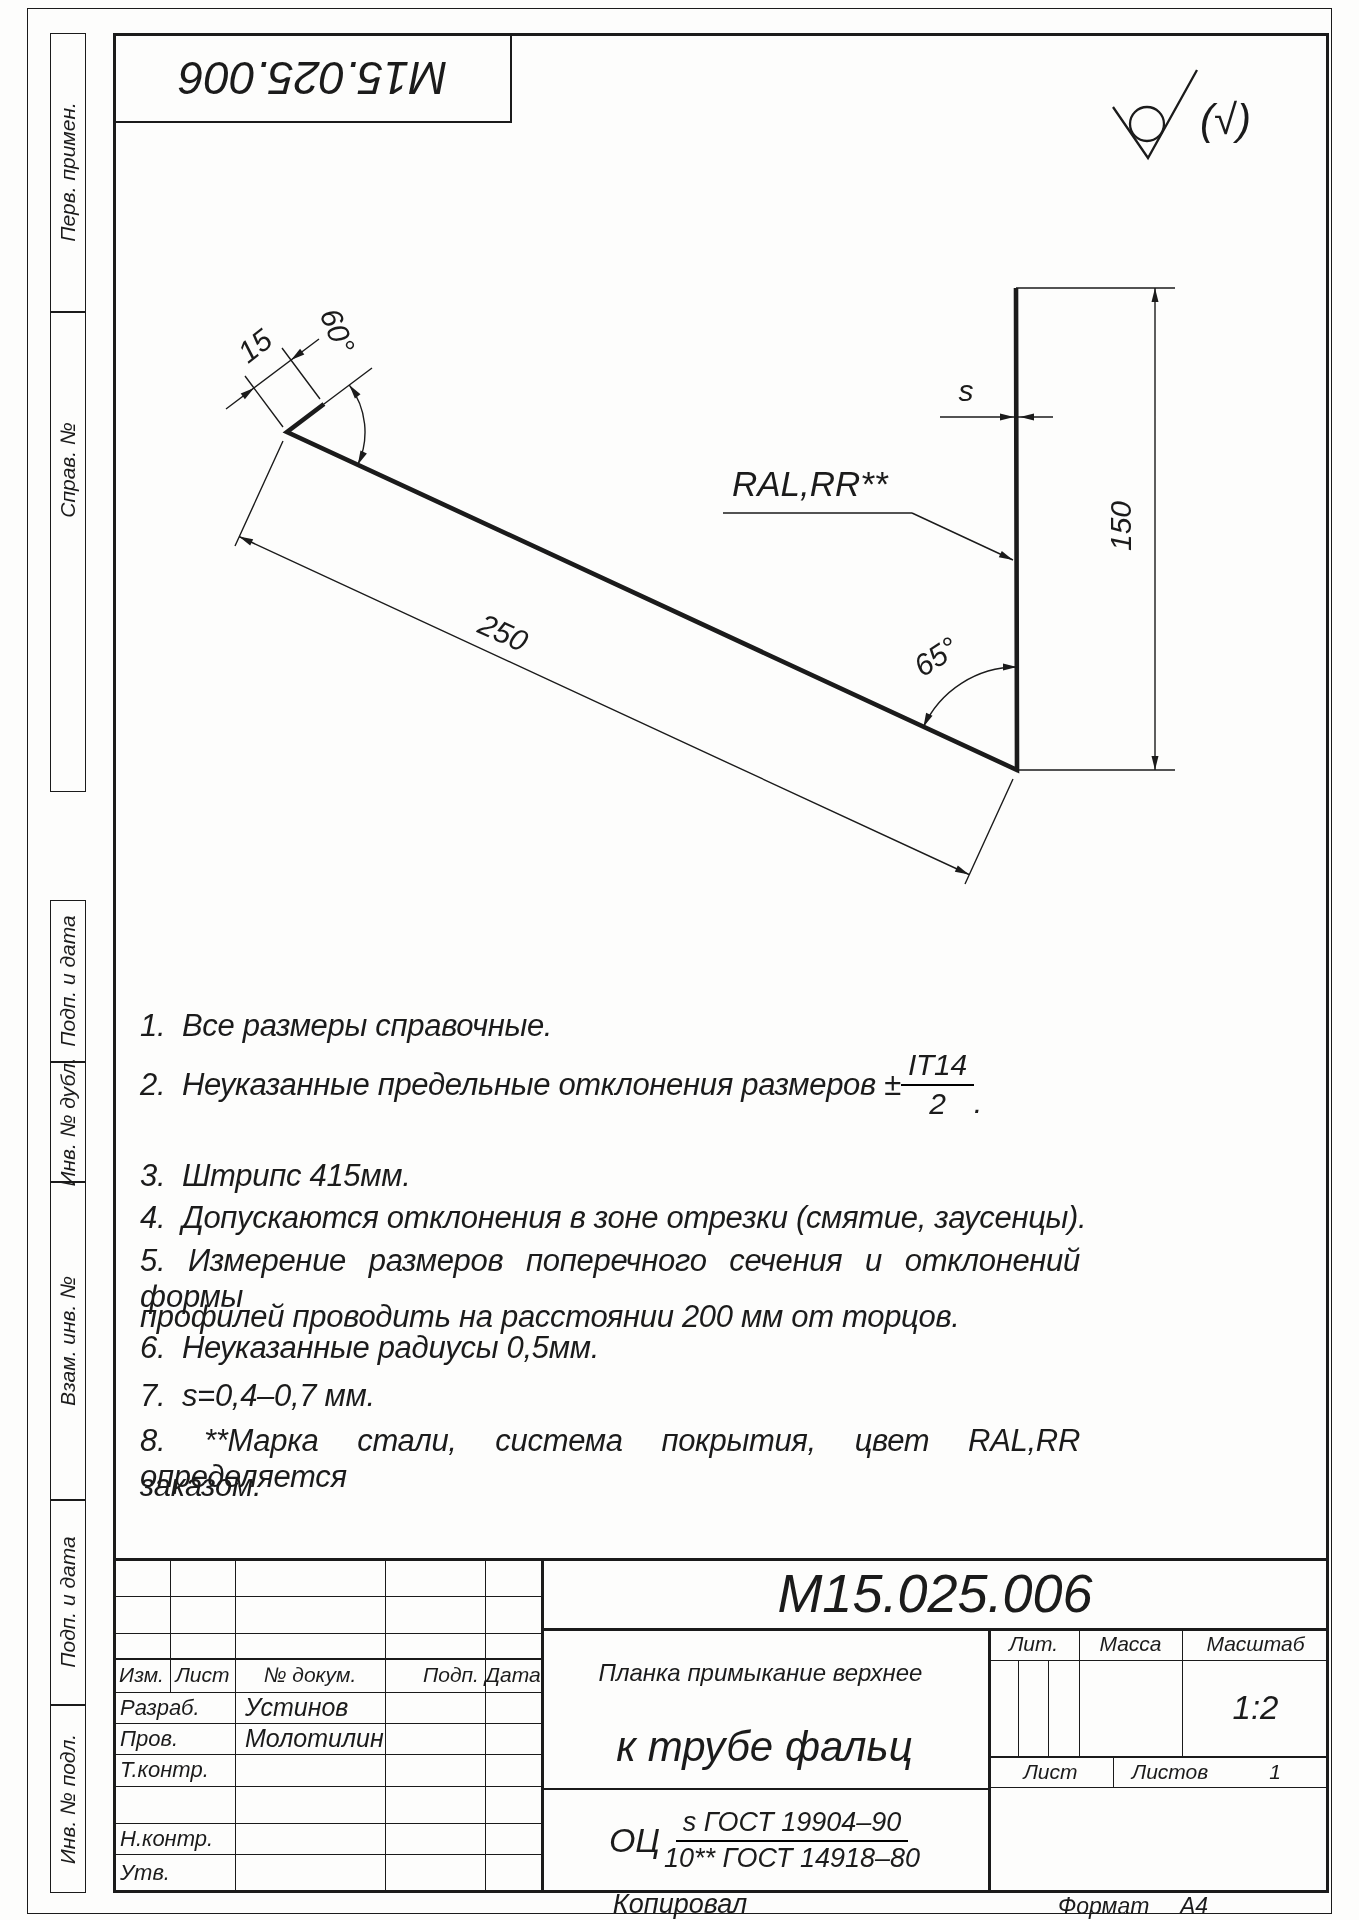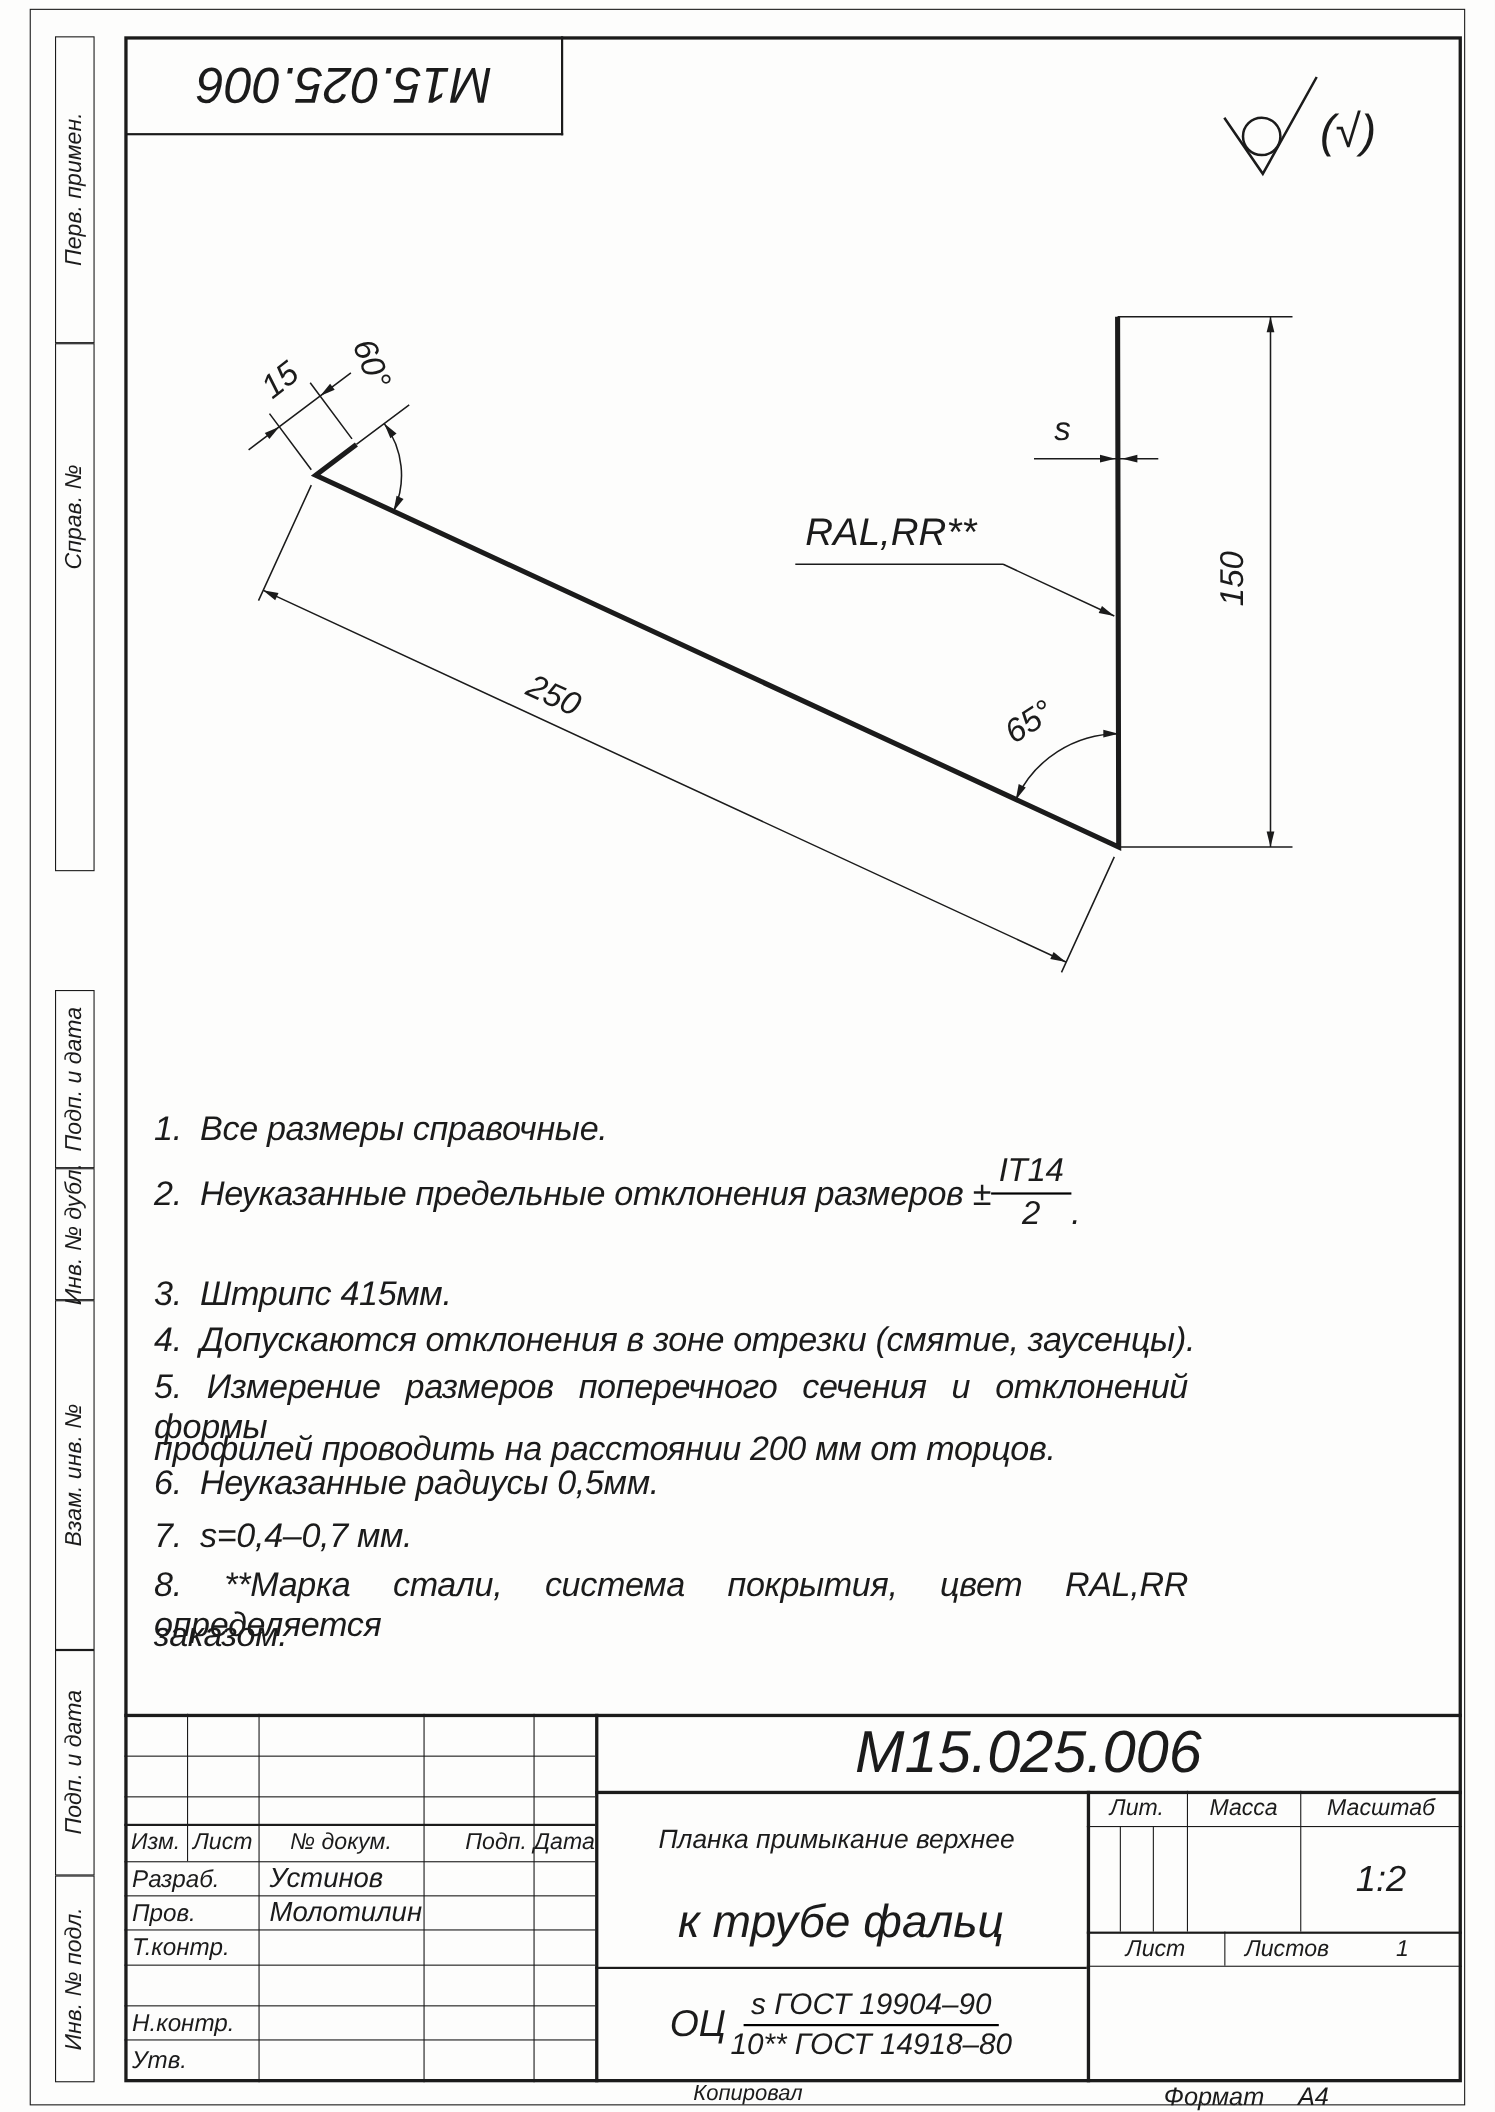--- a/index.html
+++ b/index.html
@@ -176,17 +176,17 @@
   <div class="cellt" style="left:120px;top:1854px;width:115px;height:37px;justify-content:flex-start;font-size:22px;">Утв.</div>
 
   <div class="cellt" style="left:988px;top:1628px;width:91px;height:32px;font-size:21px;">Лит.</div>
   <div class="cellt" style="left:1079px;top:1628px;width:103px;height:32px;font-size:21px;">Масса</div>
   <div class="cellt" style="left:1182px;top:1628px;width:147px;height:32px;font-size:21px;">Масштаб</div>
   <div class="cellt" style="left:1182px;top:1660px;width:147px;height:96px;font-size:33px;">1:2</div>
   <div class="cellt" style="left:988px;top:1756px;width:125px;height:31px;font-size:21px;">Лист</div>
   <div class="cellt" style="left:1125px;top:1756px;width:90px;height:31px;font-size:21px;">Листов</div>
   <div class="cellt" style="left:1255px;top:1756px;width:40px;height:31px;font-size:21px;">1</div>
 
-  <div class="t" style="left:680px;top:1904px;font-size:20px;transform:translate(-50%,-50%);">Копировал</div>
+  <div class="t" style="left:680px;top:1904px;font-size:27px;transform:translate(-50%,-50%);">Копировал</div>
   <div class="t" style="left:1058px;top:1893px;font-size:23px;">Формат</div>
   <div class="t" style="left:1180px;top:1893px;font-size:23px;">А4</div>
 
 </div>
 
 </body></html>

